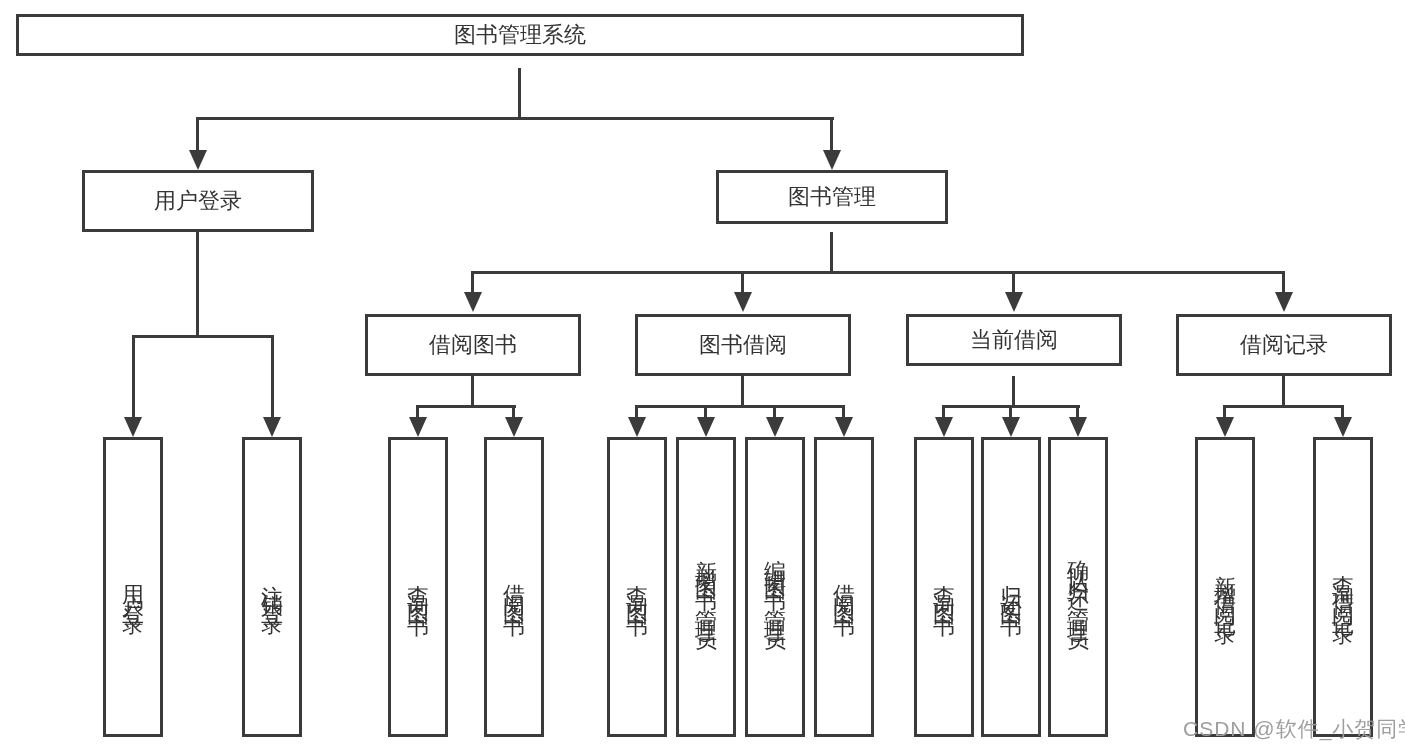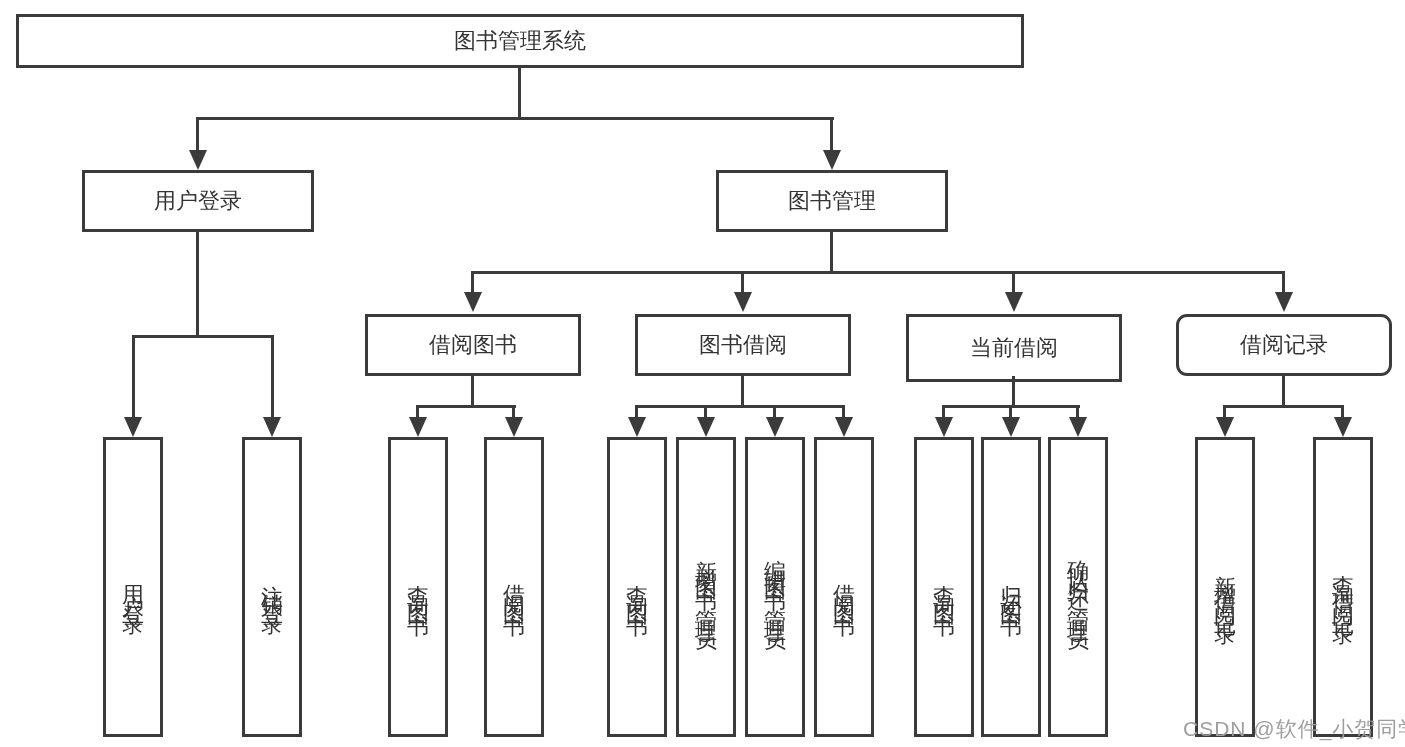--- a/index.html
+++ b/index.html
@@ -39,35 +39,35 @@
     position:absolute;left:1183px;top:715px;
     font-size:21px;color:var(--watermark,#9e9e9e);
     white-space:nowrap;z-index:5;letter-spacing:1px;
   }
 </style>
 </head>
 <body>
 
 <div class="canvas" style="--line: #3b3b3b; --text: #333333; --watermark: #9e9e9e; --background: #ffffff;">
 
-  <div class="box" style="left:16px;top:14px;width:1008px;height:54px;">
+  <div class="box" style="left:16px;top:14px;width:1008px;height:42px;">
     <span class="lbl">图书管理系统</span>
   </div>
 
   <div class="vline" style="left:518px;top:68px;height:52px;"></div>
   <div class="hline" style="left:196px;top:117px;width:638px;"></div>
   <div class="vline" style="left:196px;top:117px;height:35px;"></div>
   <div class="arrow" style="left:189px;top:150px;"></div>
   <div class="vline" style="left:830px;top:117px;height:35px;"></div>
   <div class="arrow" style="left:823px;top:150px;"></div>
 
   <div class="box" style="left:82px;top:170px;width:232px;height:62px;">
     <span class="lbl">用户登录</span>
   </div>
-  <div class="box" style="left:716px;top:170px;width:232px;height:62px;font-family:Liberation Serif, serif;">
+  <div class="box" style="left:716px;top:170px;width:232px;height:54px;font-family:Liberation Serif, serif;">
     <span class="lbl">图书管理</span>
   </div>
 
   <div class="vline" style="left:196px;top:232px;height:106px;"></div>
   <div class="hline" style="left:132px;top:335px;width:142px;"></div>
   <div class="vline" style="left:132px;top:335px;height:84px;"></div>
   <div class="arrow" style="left:124px;top:417px;"></div>
   <div class="vline" style="left:271px;top:335px;height:84px;"></div>
   <div class="arrow" style="left:263px;top:417px;"></div>
 
@@ -81,24 +81,24 @@
   <div class="arrow" style="left:1005px;top:292px;"></div>
   <div class="vline" style="left:1282px;top:271px;height:23px;"></div>
   <div class="arrow" style="left:1275px;top:292px;"></div>
 
   <div class="box" style="left:365px;top:314px;width:216px;height:62px;">
     <span class="lbl">借阅图书</span>
   </div>
   <div class="box" style="left:635px;top:314px;width:216px;height:62px;justify-content:center;">
     <span class="lbl">图书借阅</span>
   </div>
-  <div class="box" style="left:906px;top:314px;width:216px;height:68px;">
+  <div class="box" style="left:906px;top:314px;width:216px;height:52px;">
     <span class="lbl">当前借阅</span>
   </div>
-  <div class="box" style="left:1176px;top:314px;width:216px;height:62px;border-radius:11px;">
+  <div class="box" style="left:1176px;top:314px;width:216px;height:62px;">
     <span class="lbl">借阅记录</span>
   </div>
 
   <div class="vline" style="left:471px;top:376px;height:32px;"></div>
   <div class="hline" style="left:416px;top:405px;width:100px;"></div>
   <div class="vline" style="left:416px;top:405px;height:14px;"></div>
   <div class="arrow" style="left:409px;top:417px;"></div>
   <div class="vline" style="left:512px;top:405px;height:14px;"></div>
   <div class="arrow" style="left:505px;top:417px;"></div>
 

